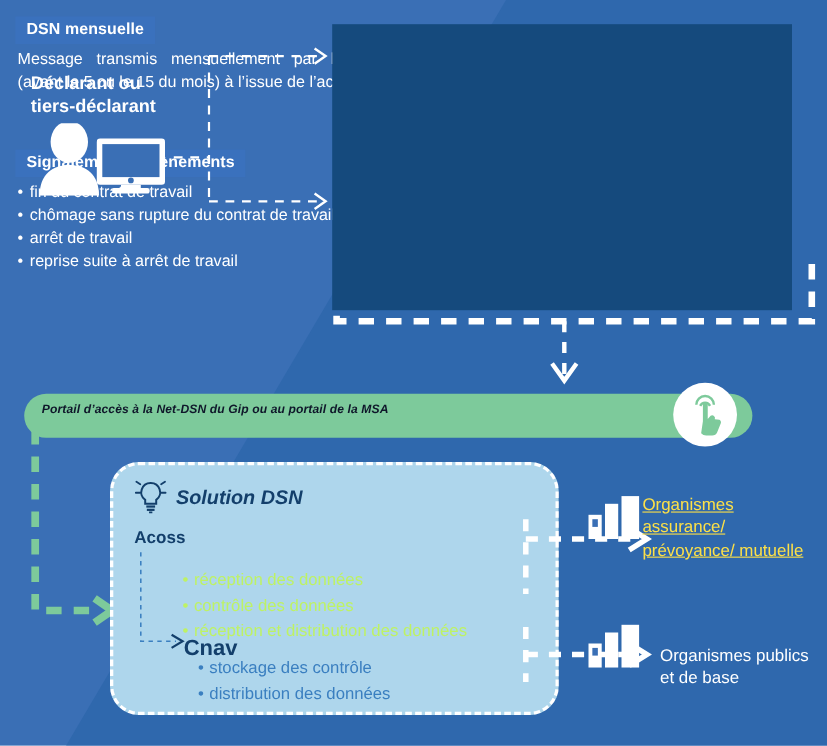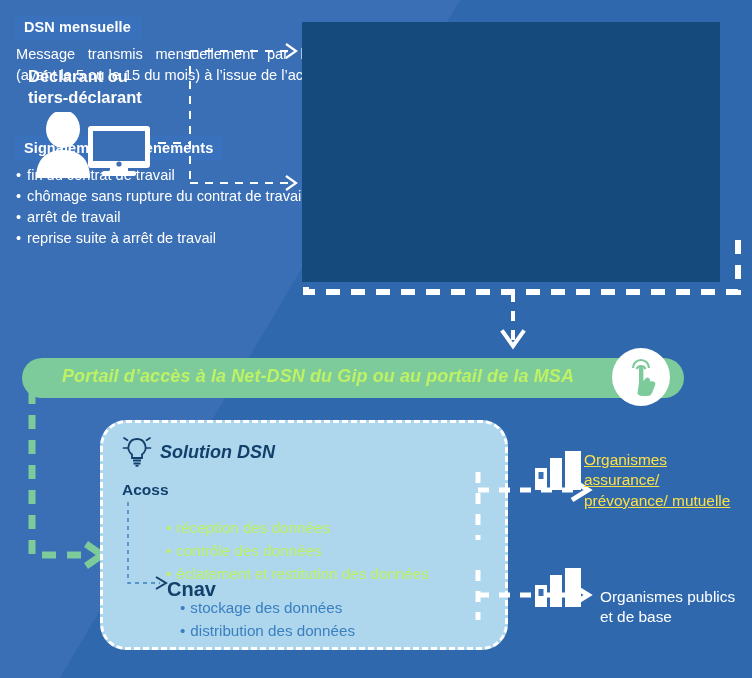--- a/index.html
+++ b/index.html
@@ -60,22 +60,22 @@
     pointer-events:none;
   }
 
   
   #portal-banner{
     position:absolute;left:22px;top:358px;width:662px;height:40px;
     background:#7dca9b;border-radius:20px;z-index:4;
   }
   #portal-banner-text{
     position:absolute;left:38px;top:366px;width:600px;
-    color:#bef264;font-size:18px;font-style:italic;font-weight:bold;
-    letter-spacing:.1px;z-index:5;margin-left:24px;
+    color:#0f172a;font-size:11px;font-style:italic;font-weight:bold;
+    letter-spacing:.1px;z-index:5;
   }
   #touch-badge{
     position:absolute;left:612px;top:348px;width:58px;height:58px;
     background:#ffffff;border-radius:50%;z-index:6;
     display:flex;align-items:center;justify-content:center;
   }
 
   
   #green-dash-svg{
     position:absolute;left:0;top:350px;width:300px;height:230px;z-index:3;
@@ -209,26 +209,26 @@
     <rect x="11.5" y="28.5" width="7" height="2" fill="#133f6b"></rect>
     <path d="M13.5 31.8 l3 0" stroke="#133f6b" stroke-width="1.8"></path>
     <path d="M2 4 l3.5 2.2 M28 4 l-3.5 2.2 M1.5 14 l4 0 M28.5 14 l-4 0" stroke="#133f6b" stroke-width="1.7" stroke-linecap="round"></path>
   </svg>
   <div id="solution-title">Solution DSN</div>
 
   <div id="acoss-title">Acoss</div>
   <ul id="acoss-list">
     <li>réception des données</li>
     <li>contrôle des données</li>
-    <li>éclatement et restitution des données</li>
+    <li>réception et distribution des données</li>
   </ul>
 
   <div id="cnav-title">Cnav</div>
   <ul id="cnav-list">
-    <li>stockage des données</li>
+    <li>stockage des contrôle</li>
     <li>distribution des données</li>
   </ul>
 
   <svg id="inner-connector-svg" viewBox="0 0 408 230">
     <path d="M28 82 L28 163 L60 163" stroke="#3a7fc0" stroke-width="1.4" fill="none" stroke-dasharray="4,4"></path>
     <path d="M56 157 L66 163 L56 169" stroke="#133f6b" stroke-width="2" fill="none"></path>
   </svg>
 
   <svg id="out-dash-svg" viewBox="0 0 292 230">
 

